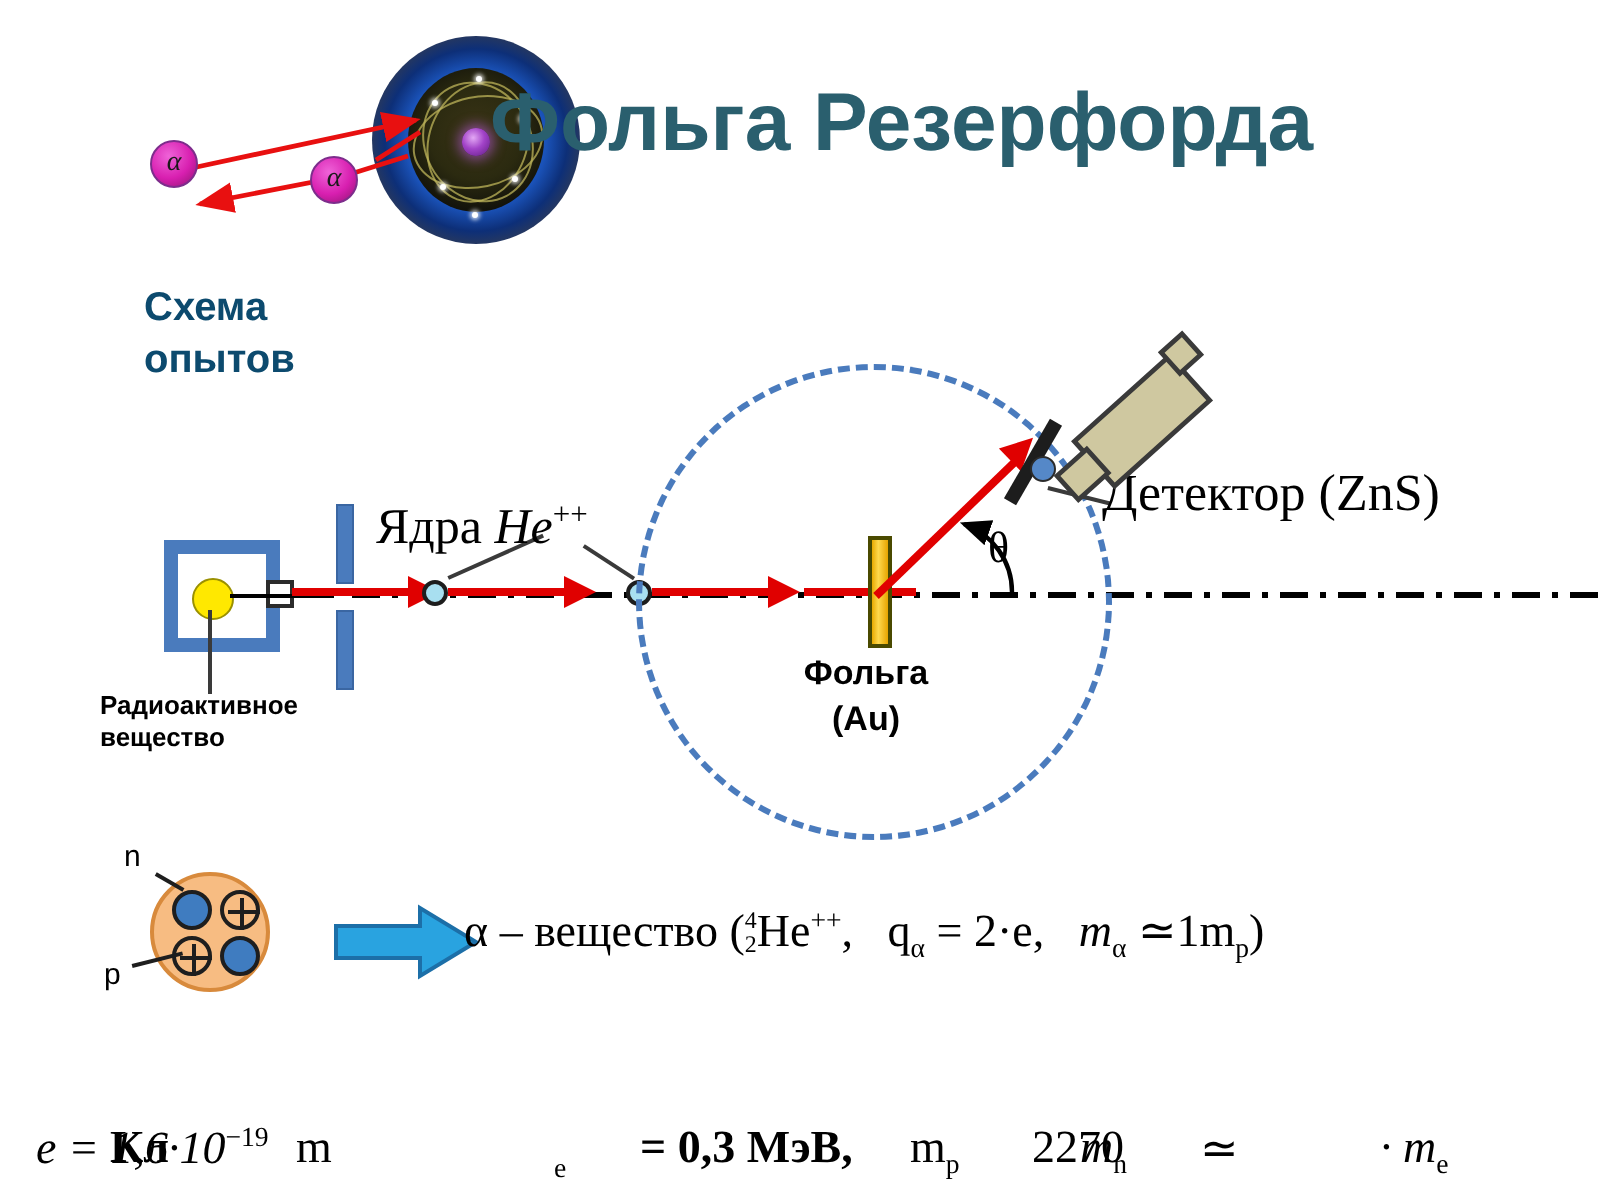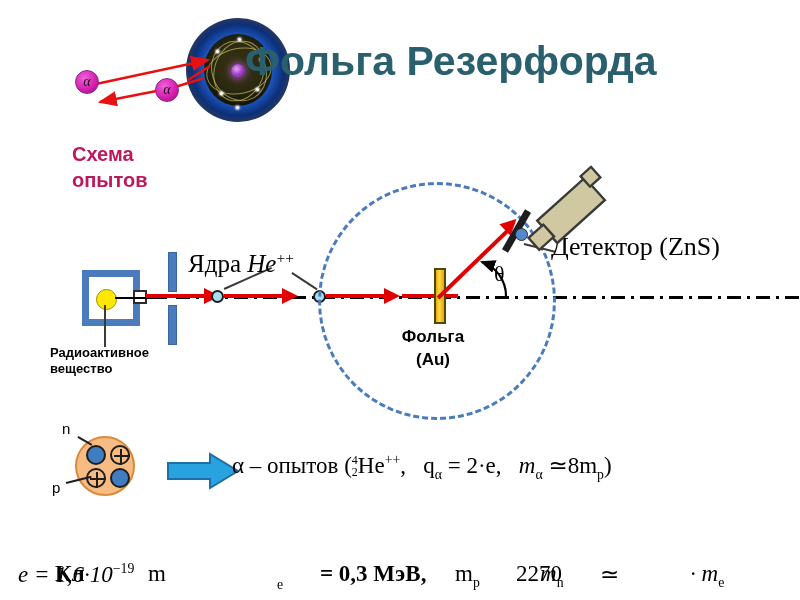--- a/index.html
+++ b/index.html
@@ -90,21 +90,21 @@
     line-height: 22px;
   }
 
   
   #subtitle {
     left: 72px;
     top: 141px;
     width: 130px;
     font-size: 20px;
     font-weight: bold;
-    color: #be185d;
+    color: #0c4a6e;
     line-height: 1.32;
   }
 
   
   .lbl-serif {
     font-family: "Liberation Serif", serif;
     color: #000;
     white-space: nowrap;
   }
   .lbl-sans {
@@ -478,26 +478,26 @@
   <div class="abs lbl-sans" id="n-label">n</div>
   <div class="abs lbl-sans" id="p-label">p</div>
 
   <svg class="abs" id="block-arrow" viewBox="0 0 74 38">
     <path d="M2,11 L44,11 L44,2 L72,19 L44,36 L44,27 L2,27 Z" fill="#29a3e0" stroke="#1c6fa8" stroke-width="2"></path>
   </svg>
 
   <div class="abs formula" id="formula-alpha">
     <span>α</span>
     <span>–</span>
-    <span>опытов</span>
+    <span>вещество</span>
     <span>(</span><span class="frac"><span>4</span><span>2</span></span><span>He</span><sup>++</sup><span>,</span>
     &nbsp;&nbsp;<span>q</span><sub>α</sub>
     <span>= 2·e,</span>
     &nbsp;&nbsp;<i>m</i><sub>α</sub>
-    <span>≃8m</span><sub>p</sub><span>)</span>
+    <span>≃1m</span><sub>p</sub><span>)</span>
   </div>
 
   <div class="abs" id="formula-row">
     <div class="frm" id="frm-e-charge"><i>e = 1,6·10</i><sup>−19</sup></div>
     <div class="frm" id="frm-kl">Кл</div>
     <div class="frm" id="frm-m">m</div>
     <div class="frm" id="frm-e-mass"><sub>e</sub></div>
     <div class="frm" id="frm-mev">= 0,3 МэВ,</div>
     <div class="frm" id="frm-mp"><span>m</span><sub>p</sub></div>
     <div class="frm" id="frm-1840">2270</div>

